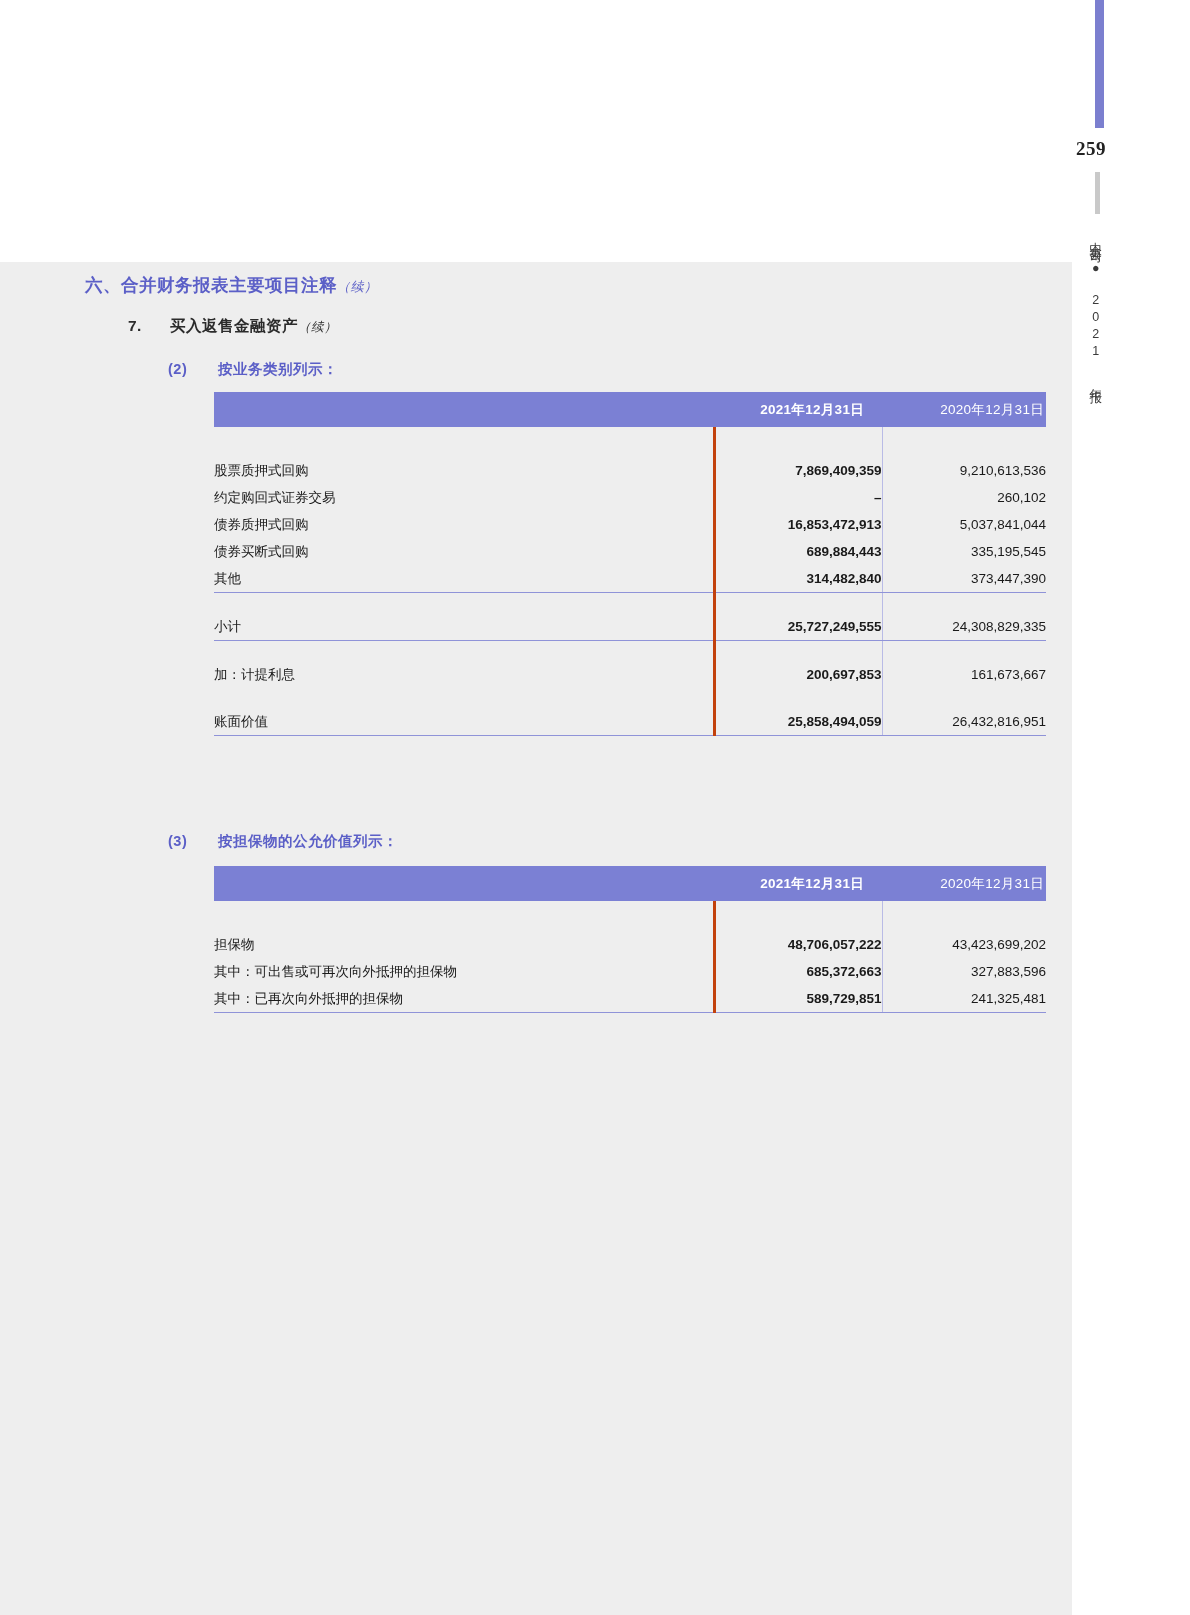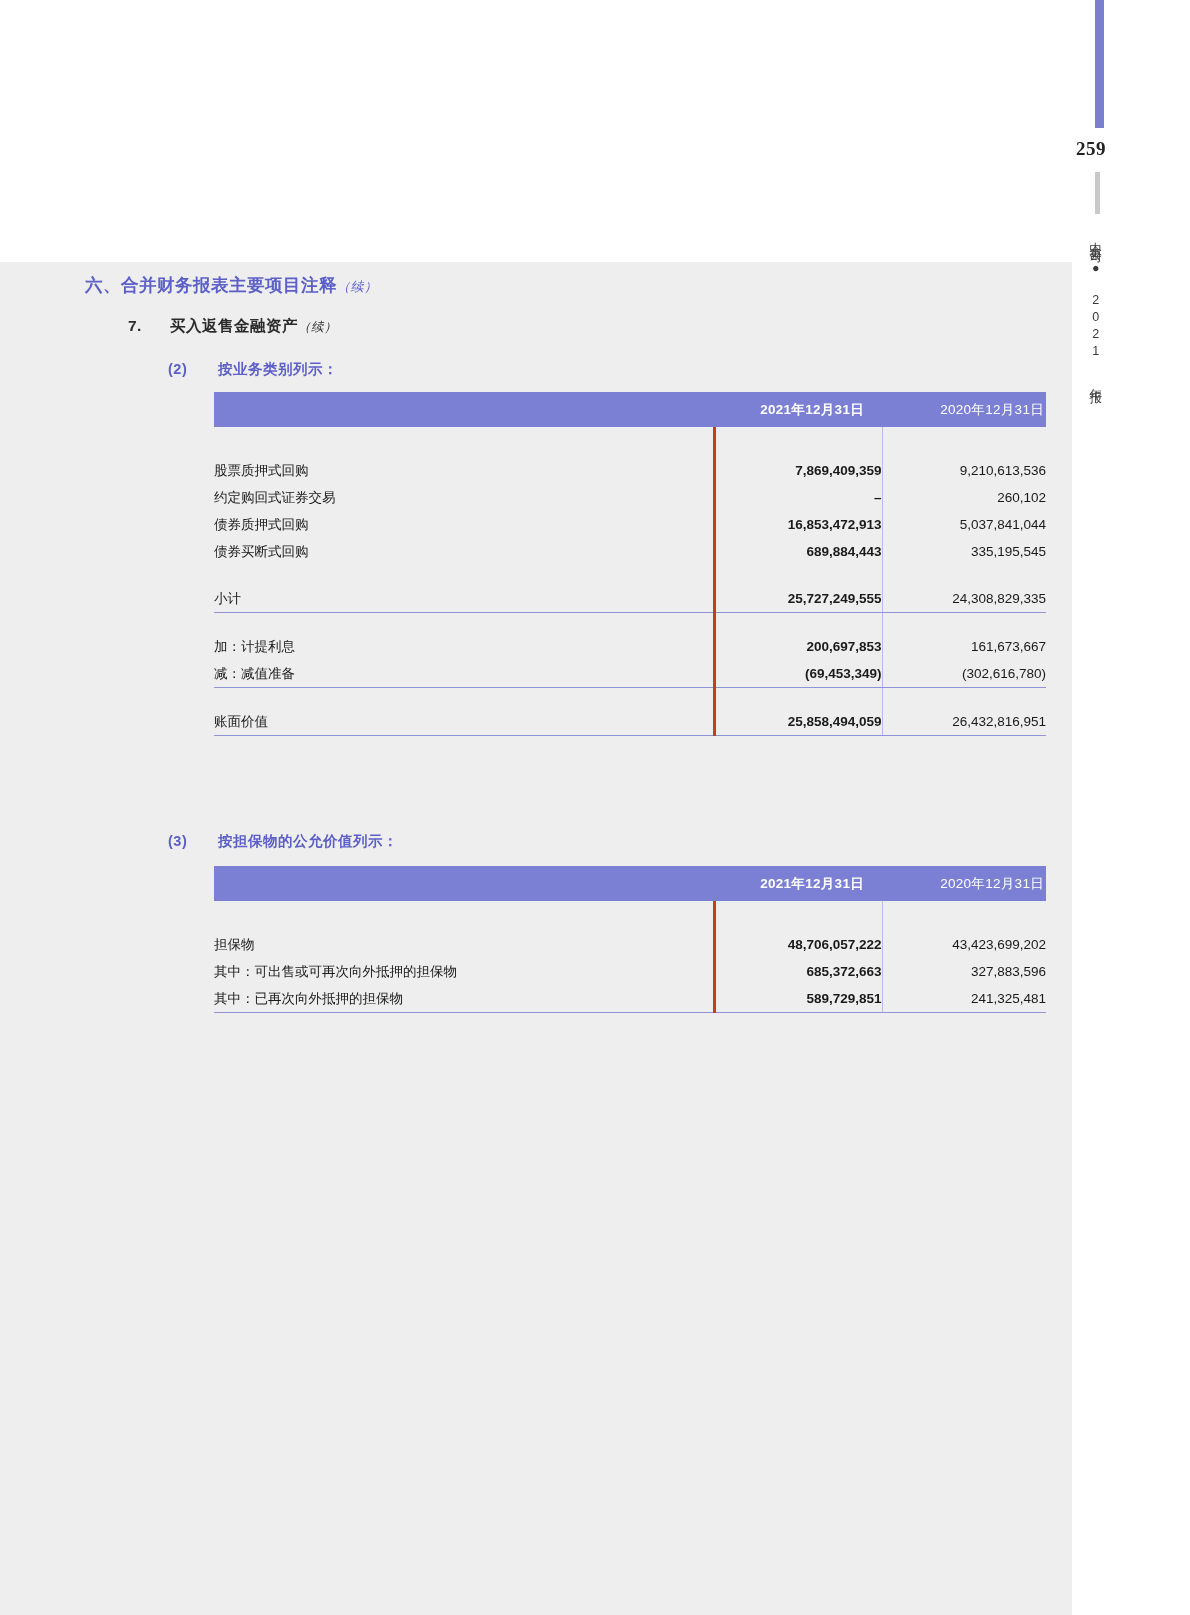--- a/index.html
+++ b/index.html
@@ -248,20 +248,25 @@
       <tr class="row">
         <td class="c-label">债券质押式回购</td>
         <td class="c-num1 vsep-left vsep-right">16,853,472,913</td>
         <td class="c-num2">5,037,841,044</td>
       </tr>
       <tr class="row">
         <td class="c-label">债券买断式回购</td>
         <td class="c-num1 vsep-left vsep-right">689,884,443</td>
         <td class="c-num2">335,195,545</td>
       </tr>
+      <tr class="row rule-bottom">
+        <td class="c-label">其他</td>
+        <td class="c-num1 vsep-left vsep-right">314,482,840</td>
+        <td class="c-num2">373,447,390</td>
+      </tr>
 
       <tr class="gap-md">
         <td></td>
         <td class="vsep-left vsep-right"></td>
         <td></td>
       </tr>
 
       <tr class="row rule-bottom">
         <td class="c-label">小计</td>
         <td class="c-num1 vsep-left vsep-right">25,727,249,555</td>
@@ -271,25 +276,20 @@
       <tr class="gap-md">
         <td></td>
         <td class="vsep-left vsep-right"></td>
         <td></td>
       </tr>
 
       <tr class="row">
         <td class="c-label">加：计提利息</td>
         <td class="c-num1 vsep-left vsep-right">200,697,853</td>
         <td class="c-num2">161,673,667</td>
-      </tr>
-      <tr class="row rule-bottom">
-        <td class="c-label">减：减值准备</td>
-        <td class="c-num1 vsep-left vsep-right">(69,453,349)</td>
-        <td class="c-num2">(302,616,780)</td>
       </tr>
 
       <tr class="gap-md">
         <td></td>
         <td class="vsep-left vsep-right"></td>
         <td></td>
       </tr>
 
       <tr class="row rule-bottom">
         <td class="c-label">账面价值</td>

